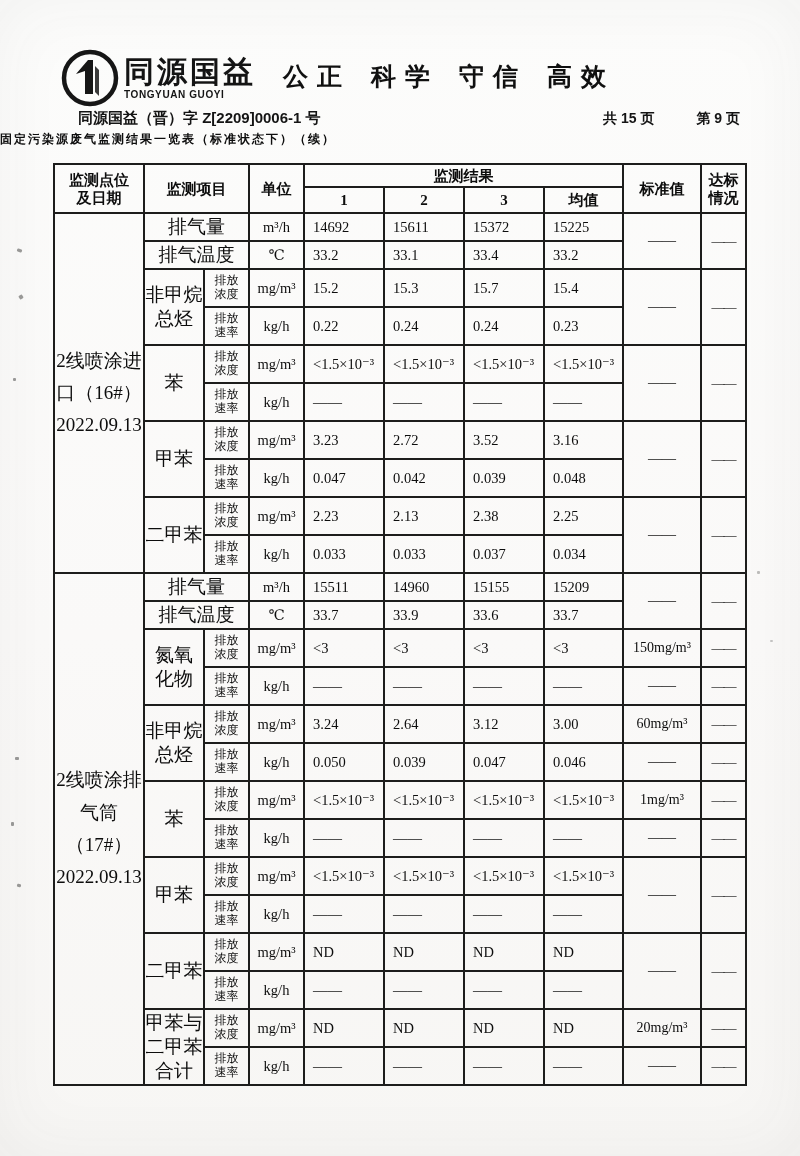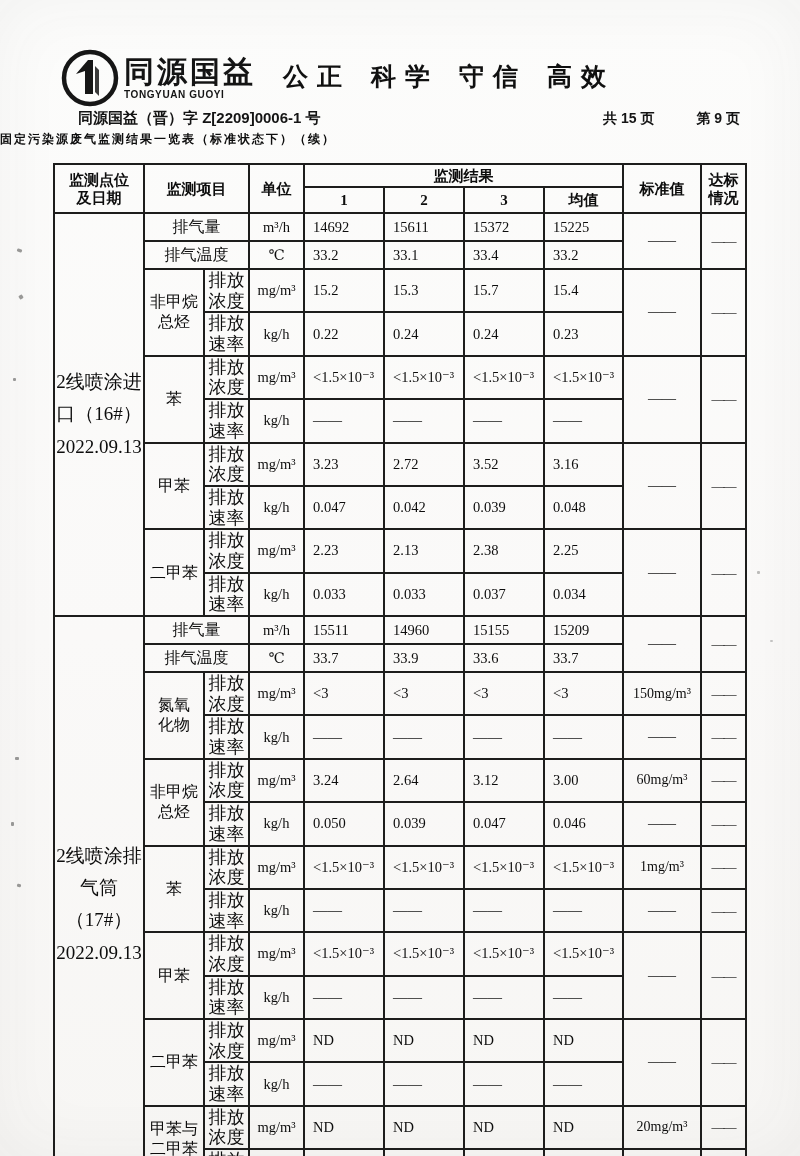--- a/index.html
+++ b/index.html
@@ -23,22 +23,22 @@
 
   
   table{position:absolute;left:53px;top:163px;width:692px;border-collapse:collapse;table-layout:fixed;
         font-family:"Liberation Serif","DejaVu Serif",serif;}
   th,td{border:2px solid #1d1d1c;padding:0;text-align:center;vertical-align:middle;
         white-space:nowrap;font-size:15px;color:#0d0d0d;overflow:hidden;}
   thead tr.h1{height:23px;} thead tr.h2{height:26px;}
   th{font-weight:700;white-space:pre-line;line-height:1.2;font-size:15px;}
   tbody tr{height:38px;} tbody tr.thin{height:28px;}
   td.point{white-space:pre-line;line-height:1.7;font-size:19px;}
-  td.item{white-space:pre-line;line-height:1.25;font-size:16px;}
-  td.sub{white-space:pre-line;line-height:1.15;font-size:18px;}
+  td.item{white-space:pre-line;line-height:1.25;font-size:19px;}
+  td.sub{white-space:pre-line;line-height:1.15;font-size:12px;}
   td.unit{font-size:14.5px;margin-top:28px;}
   td.val{text-align:left;padding-left:8px;font-size:14.5px;}
   td.std{font-size:14px;}
   td.ok{font-size:13px;letter-spacing:-1px;}
 </style>
 </head>
 <body>
 
 <div class="logo-row">
   <svg width="64" height="64" viewBox="0 0 64 64">

